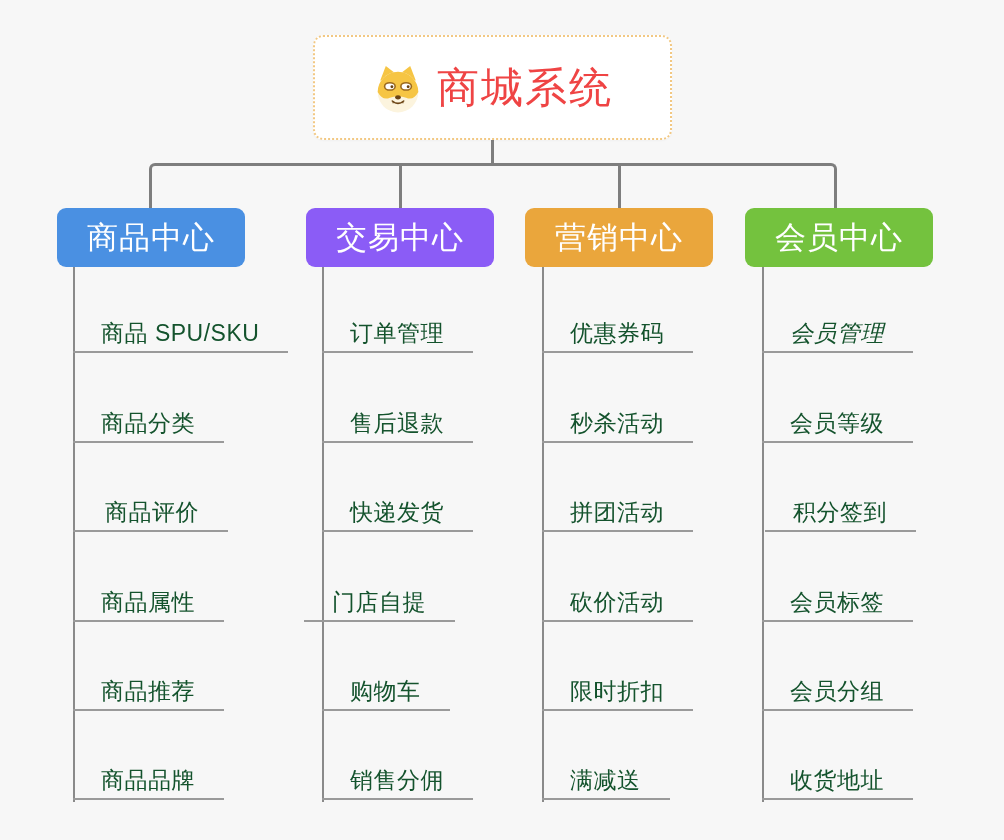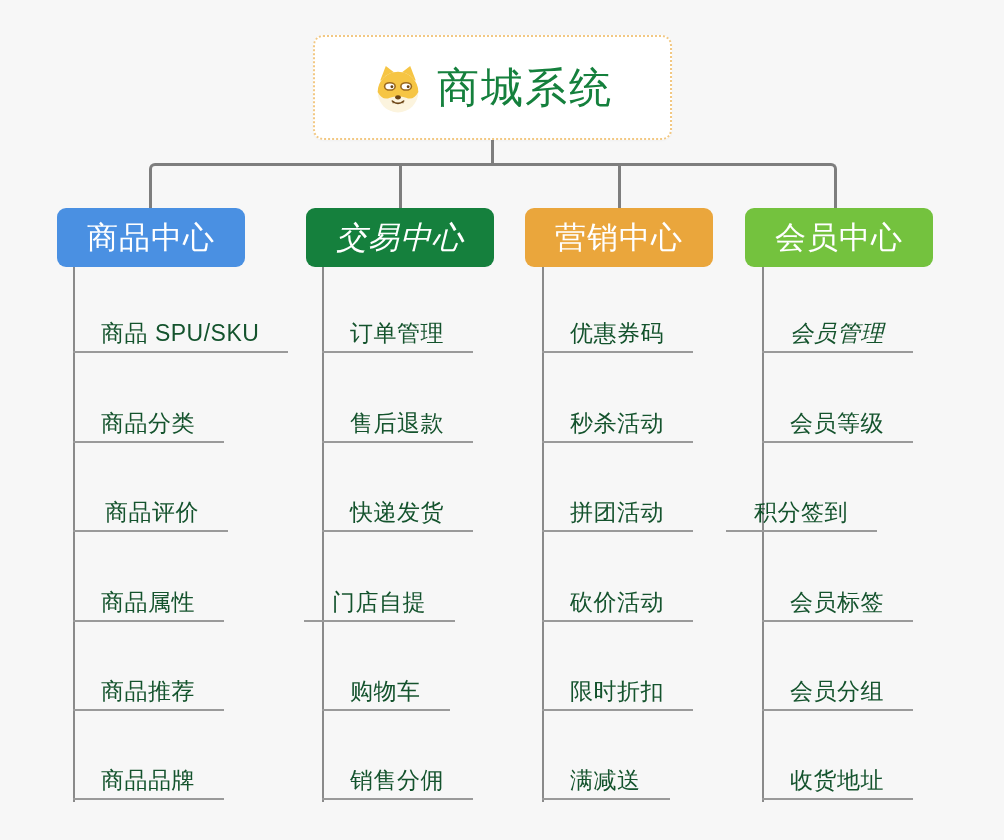--- a/index.html
+++ b/index.html
@@ -52,21 +52,21 @@
     border-radius: 10px;
     display: flex;
     align-items: center;
     justify-content: center;
     gap: 13px;
     box-shadow: 0 1px 2px rgba(0,0,0,0.03);
   }
   .root-title {
     font-size: 42px;
     letter-spacing: 2px;
-    color: #15803d;
+    color: #ef4444;
     white-space: nowrap;
   }
   .dog-icon { display: inline-flex; }
 
   
   .branch-box {
     position: absolute;
     top: 208px;
     width: 188px; height: 59px;
     border-radius: 9px;
@@ -133,21 +133,21 @@
   <div class="branch-box" style="left: 57px; background: rgb(74, 144, 226);">
     <span class="branch-label">商品中心</span>
   </div>
   <div class="spine" style="left: 73px;"></div>
 <div class="leaf" style="left: 73px; top: 320px;">商品 SPU/SKU</div>
     <div class="leaf" style="left: 73px; top: 410px;">商品分类</div>
     <div class="leaf" style="left: 73px; top: 499px; padding-left: 32px;">商品评价</div>
     <div class="leaf" style="left: 73px; top: 589px;">商品属性</div>
     <div class="leaf" style="left: 73px; top: 678px;">商品推荐</div>
     <div class="leaf" style="left: 73px; top: 767px;">商品品牌</div>
-  <div class="branch-box" style="left: 306px; background: #15803d; font-style: italic;">
+  <div class="branch-box" style="left: 306px; background: #8b5cf6;">
     <span class="branch-label">交易中心</span>
   </div>
   <div class="spine" style="left: 322px;"></div>
 <div class="leaf" style="left: 322px; top: 320px;">订单管理</div>
     <div class="leaf" style="left: 322px; top: 410px;">售后退款</div>
     <div class="leaf" style="left: 322px; top: 499px;">快递发货</div>
     <div class="leaf" style="left: 304px; top: 589px; text-align: center;">门店自提</div>
     <div class="leaf" style="left: 322px; top: 678px;">购物车</div>
     <div class="leaf" style="left: 322px; top: 767px;">销售分佣</div>
   <div class="branch-box" style="left: 525px; background: rgb(234, 166, 60);">
@@ -159,17 +159,17 @@
     <div class="leaf" style="left: 542px; top: 499px;">拼团活动</div>
     <div class="leaf" style="left: 542px; top: 589px;">砍价活动</div>
     <div class="leaf" style="left: 542px; top: 678px;">限时折扣</div>
     <div class="leaf" style="left: 542px; top: 767px;">满减送</div>
   <div class="branch-box" style="left: 745px; background: rgb(116, 194, 62);">
     <span class="branch-label">会员中心</span>
   </div>
   <div class="spine" style="left: 762px;"></div>
 <div class="leaf" style="left: 762px; top: 320px; font-style: italic;">会员管理</div>
     <div class="leaf" style="left: 762px; top: 410px;">会员等级</div>
-    <div class="leaf" style="left: 726px; top: 499px;">积分签到</div>
+    <div class="leaf" style="left: 765px; top: 499px;">积分签到</div>
     <div class="leaf" style="left: 762px; top: 589px;">会员标签</div>
     <div class="leaf" style="left: 762px; top: 678px;">会员分组</div>
     <div class="leaf" style="left: 762px; top: 767px;">收货地址</div>
   </div>
 
 </body></html>

